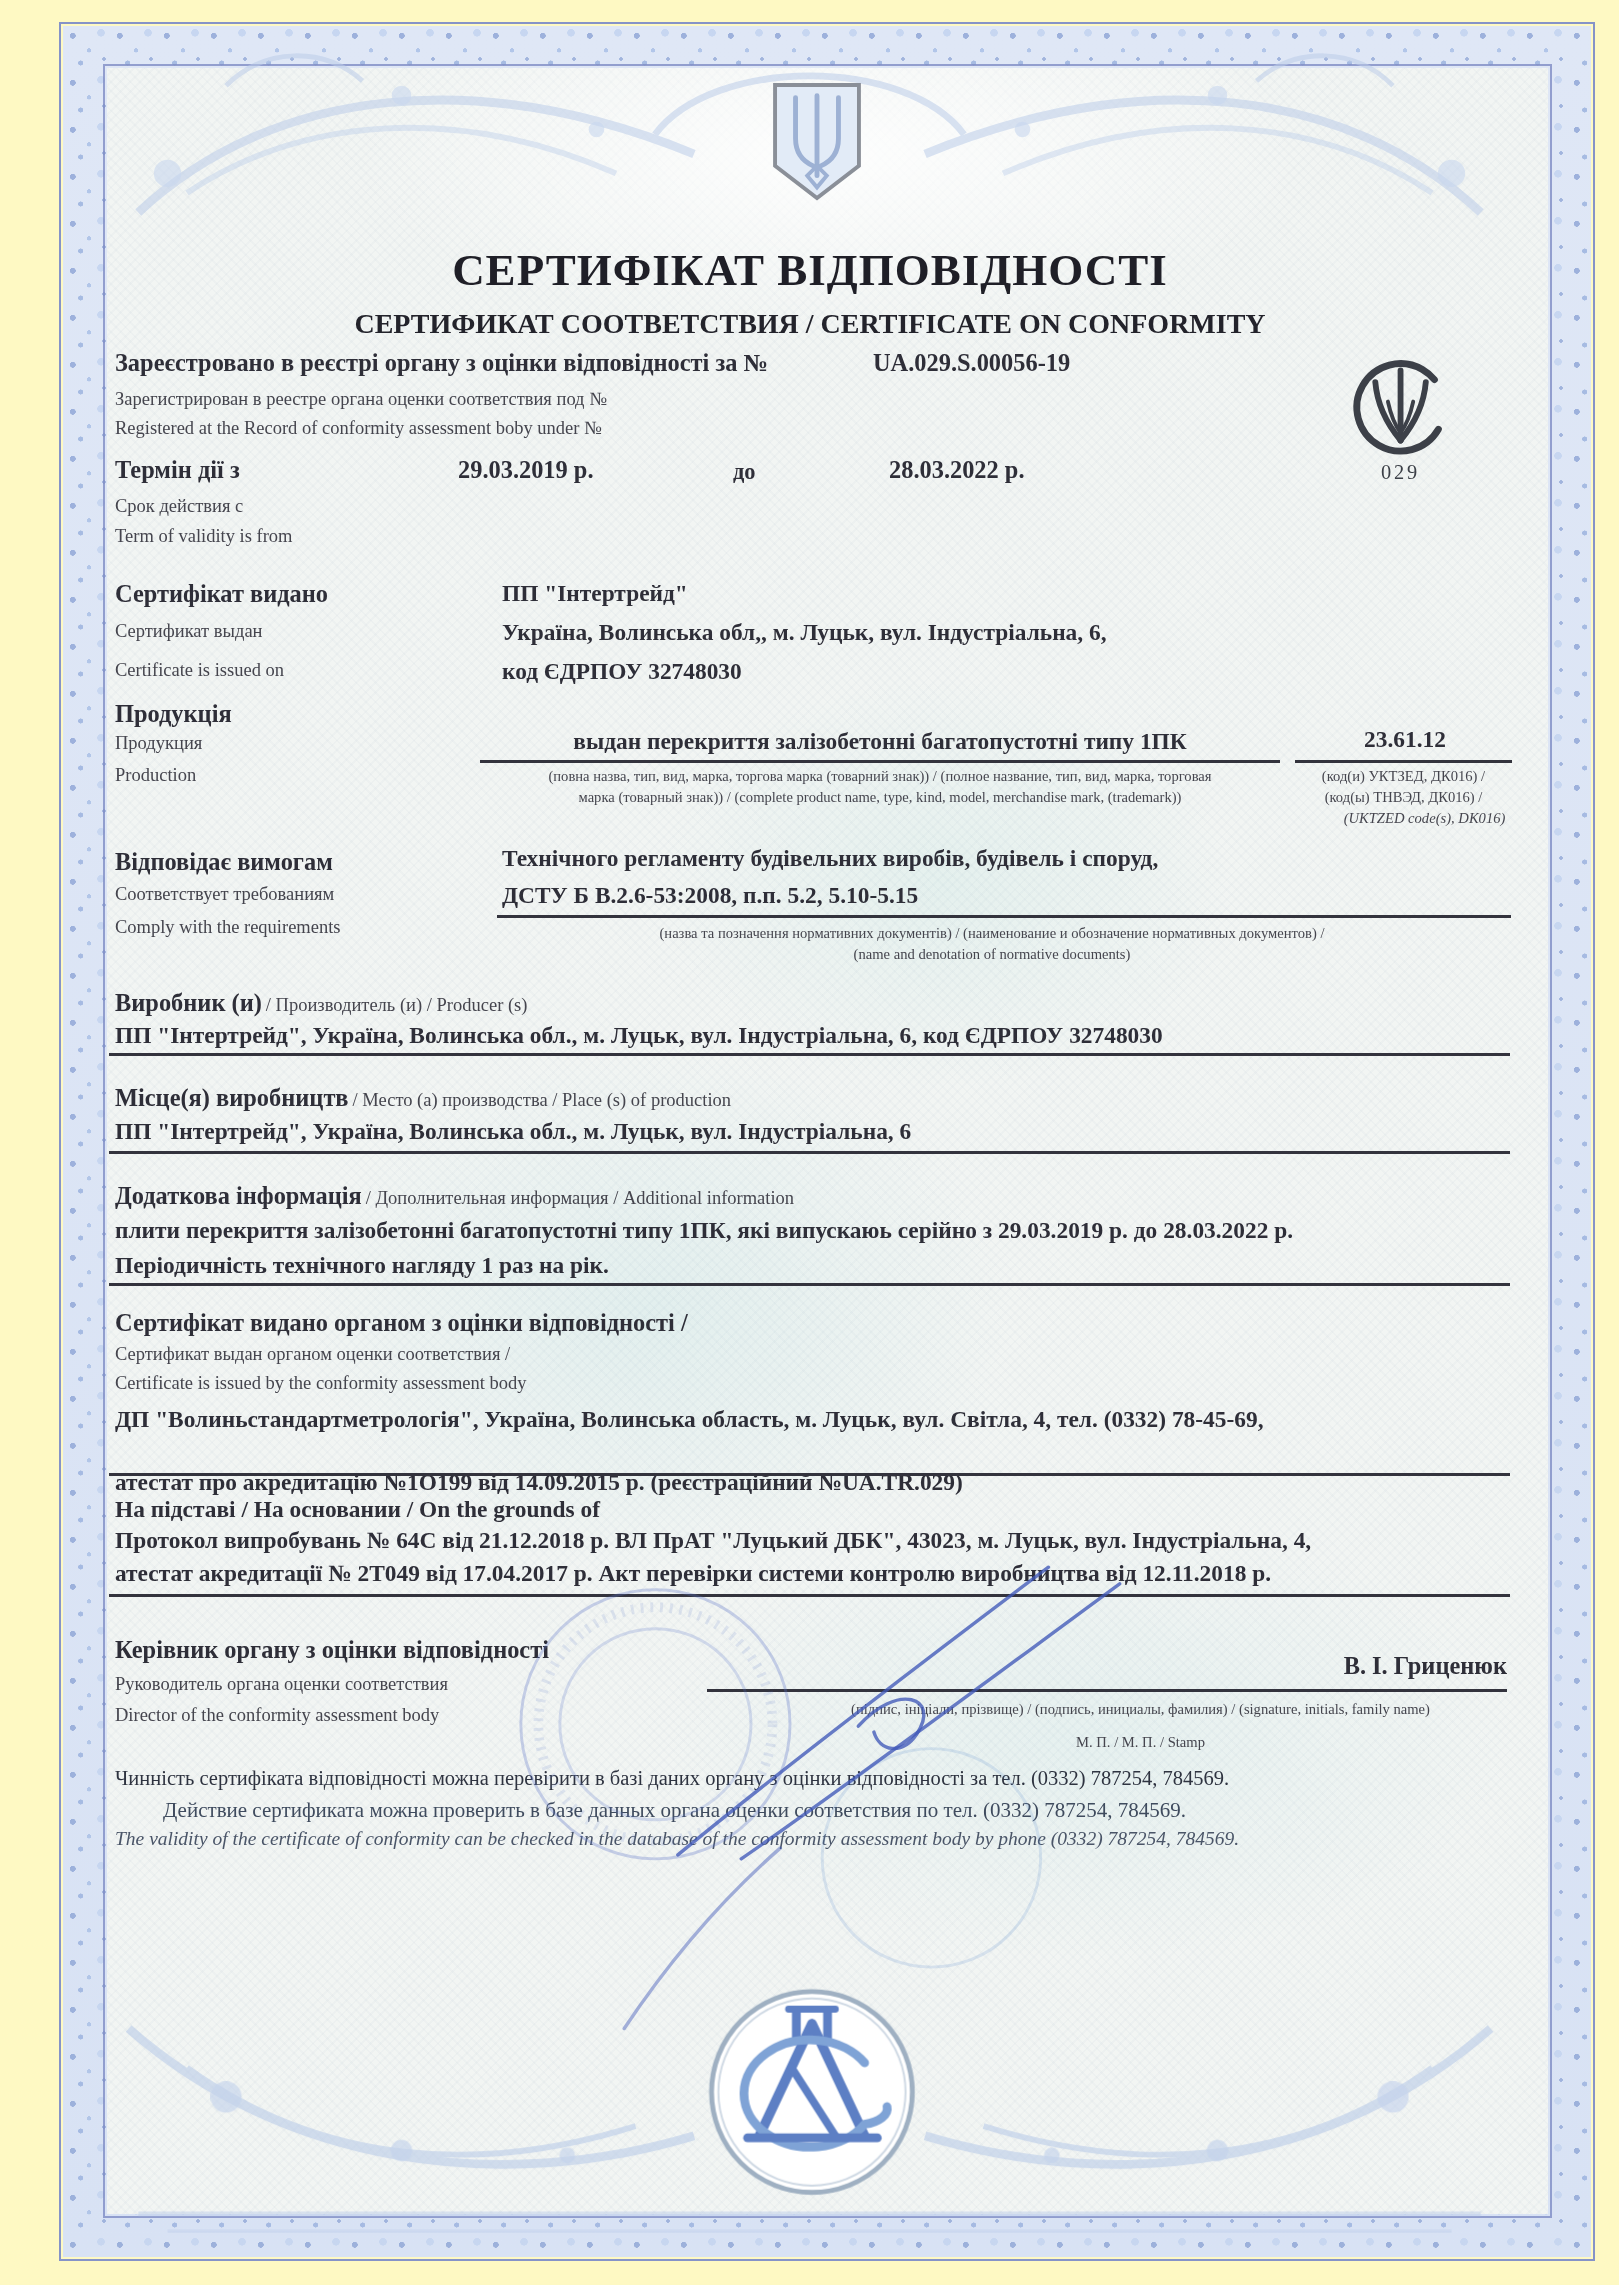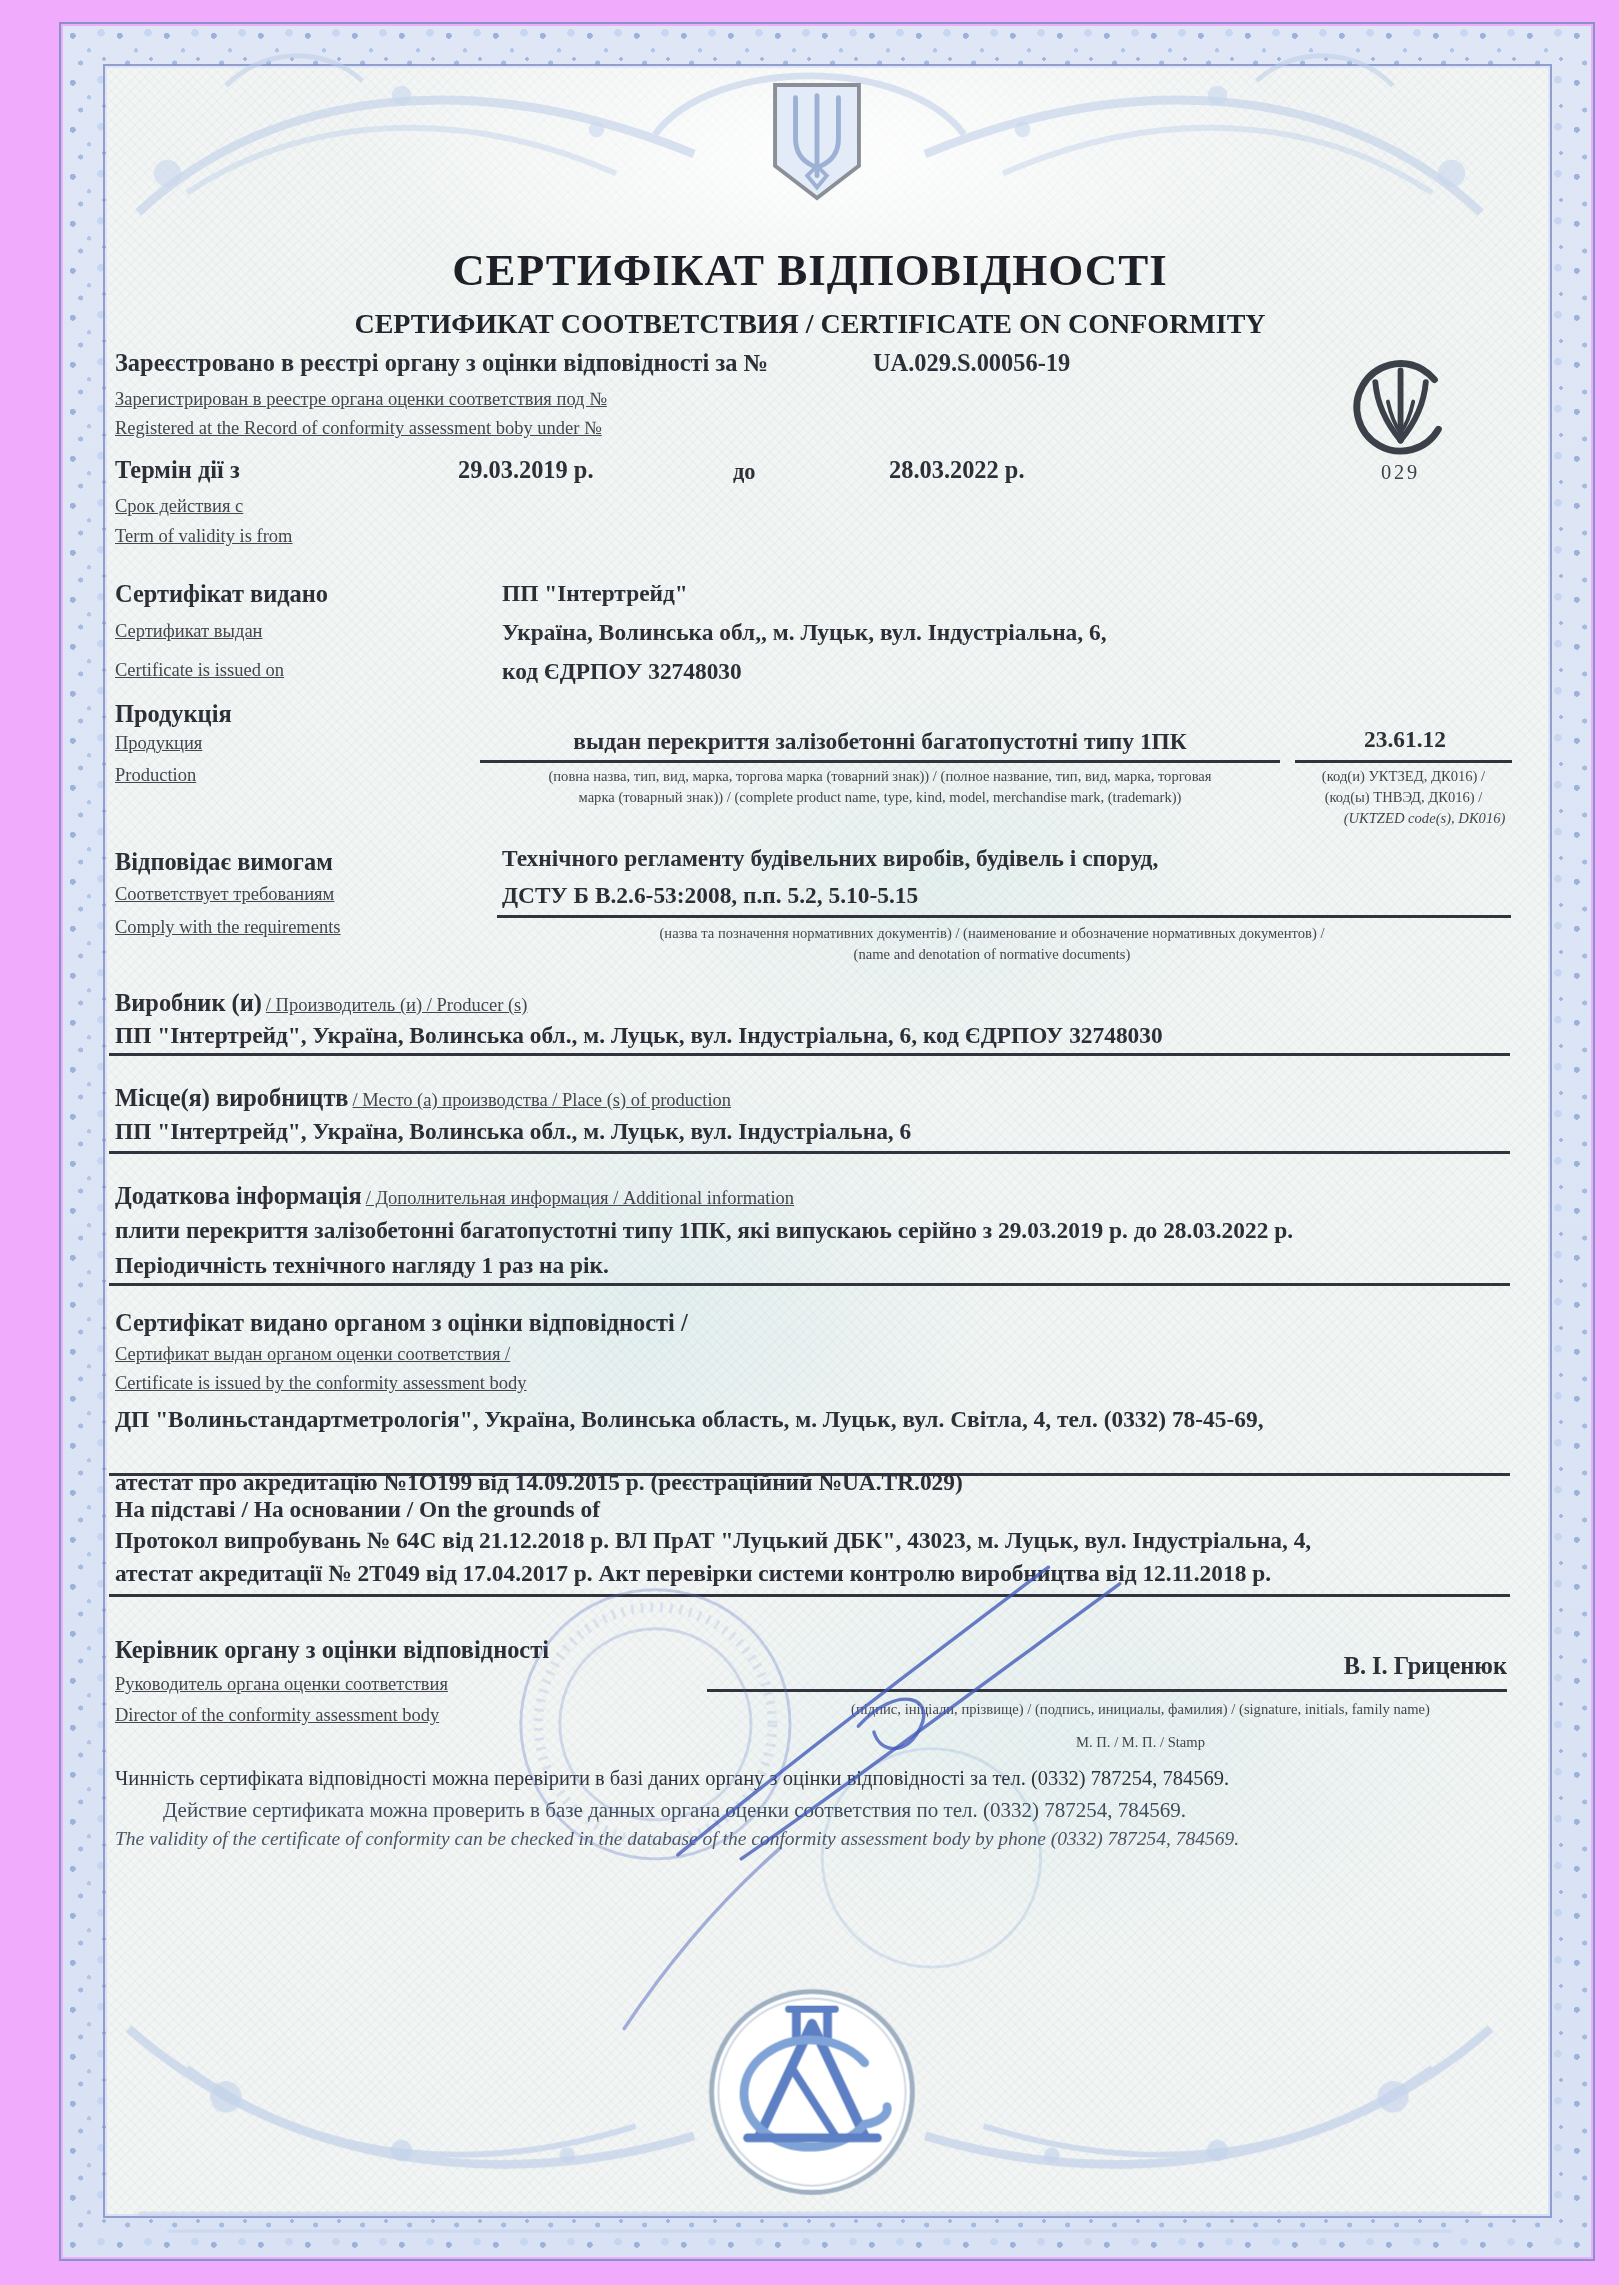--- a/index.html
+++ b/index.html
@@ -1,16 +1,16 @@
 <!DOCTYPE html>
 <html><head>
 <meta charset="utf-8">
 <style>
   html,body{margin:0;padding:0;background:#ffffff;}
-  .page{position:relative;width:1620px;height:2286px;background:#f0abfc;overflow:hidden;
+  .page{position:relative;width:1620px;height:2286px;background:#fef9c3;overflow:hidden;
         font-family:"Liberation Serif","DejaVu Serif",serif;color:#2e2e38;}
   .abs{position:absolute;}
   
   .lace-frame{position:absolute;left:59px;top:21.5px;right:25px;bottom:25px;border:2px solid #8593c8;}
   .lace-frame::before{content:'';position:absolute;inset:2px;
     background:
       radial-gradient(circle 6.8px at 9.8px 9.8px, rgba(146,168,215,.85) 40%, transparent 46%),
       radial-gradient(circle 4.9px at 26px 24.4px, rgba(176,196,232,.95) 40%, transparent 46%),
       radial-gradient(circle 8.8px at 38px 6.8px,  rgba(198,213,240,.95) 40%, transparent 46%),
       radial-gradient(circle 5.9px at 17.6px 37px, rgba(160,182,224,.9) 40%, transparent 46%),
@@ -21,21 +21,21 @@
   .content-bg{position:absolute;left:107px;top:68px;right:72px;bottom:72px;
     background-color:#f2f5f3;
     background-image:
       radial-gradient(ellipse 683px 254px at 50% 4%, rgba(255,255,255,.9), transparent 70%),
       radial-gradient(ellipse 410px 293px at 58% 38%, rgba(110,200,190,.10), transparent 70%),
       radial-gradient(ellipse 507px 371px at 38% 58%, rgba(110,195,200,.12), transparent 70%),
       radial-gradient(ellipse 605px 312px at 68% 78%, rgba(120,200,205,.10), transparent 70%),
       repeating-linear-gradient(45deg, rgba(140,160,185,.05) 0 2px, transparent 2px 6.8px),
       repeating-linear-gradient(-45deg, rgba(140,160,185,.05) 0 2px, transparent 2px 6.8px);}
   .lbl{font-weight:bold;font-size:24.4px;white-space:nowrap;}
-  .sub{font-size:18.5px;color:#45454e;white-space:nowrap;text-decoration:underline;}
+  .sub{font-size:18.5px;color:#45454e;white-space:nowrap;}
   .val{font-weight:bold;font-size:23.4px;white-space:nowrap;}
   .fine{font-size:14.6px;color:#45454e;white-space:nowrap;}
   .rule{background:#33333d;height:2.9px;}
   .ctr{text-align:center;}
   .title{font-weight:bold;font-size:45px;letter-spacing:1px;color:#1f1f27;}
   .subtitle{font-weight:bold;font-size:28px;color:#23232b;}
   .footua{font-weight:normal;font-size:20.5px;color:#2e3340;white-space:nowrap;}
   .footru{font-size:21px;color:#3f4b5e;white-space:nowrap;margin-left:48px;}
   .footen{font-style:italic;font-size:19.5px;color:#4a5568;white-space:nowrap;}
   svg{display:block;}

